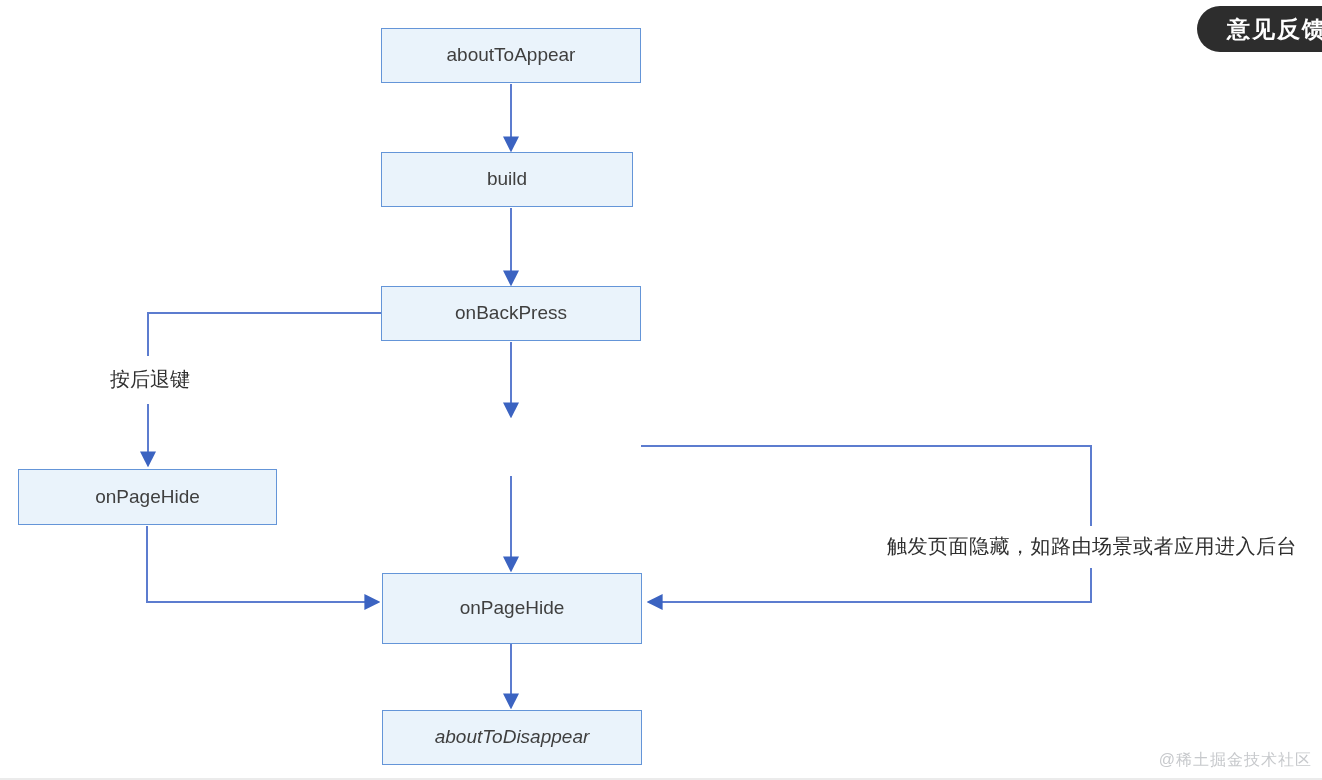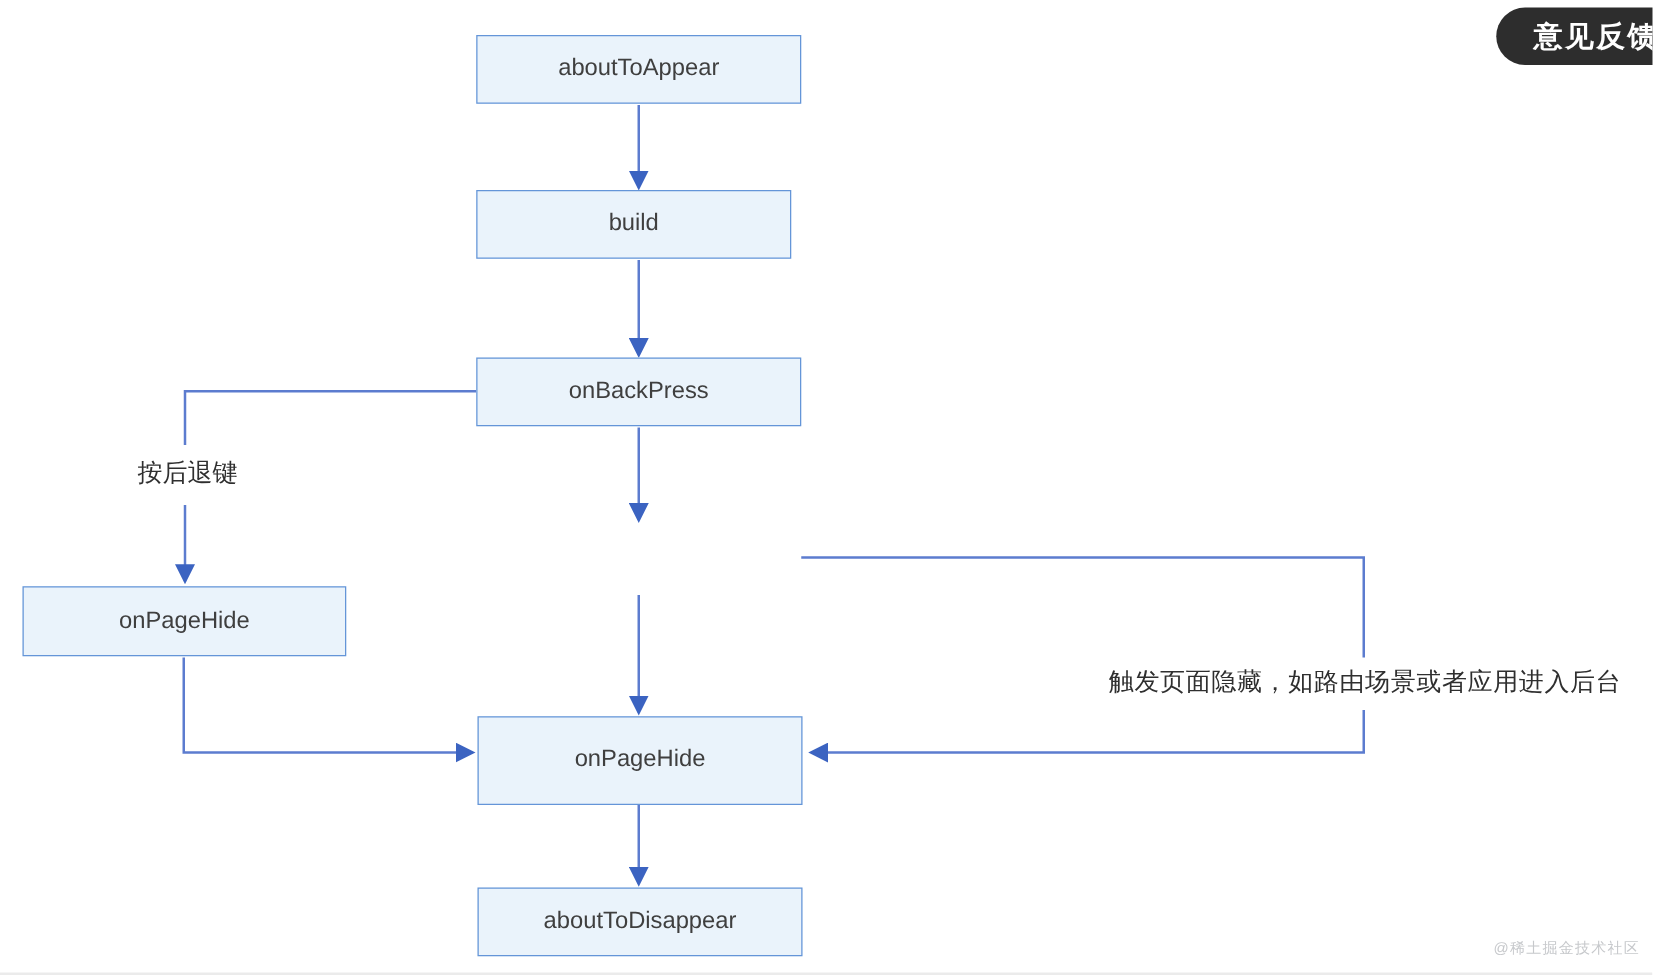--- a/index.html
+++ b/index.html
@@ -31,38 +31,38 @@
     display:flex;align-items:center;justify-content:center;
     font-size:19px;line-height:1.5;color:var(--node-text);
     text-align:center;white-space:pre-line;
   }
   .n-aboutToAppear   {left:381px;top:28px; width:260px;height:55px;}
   .n-build           {left:381px;top:152px;width:252px;height:55px;}
   .n-onPageShow      {left:381px;top:286px;width:260px;height:55px;}
   .n-componentVisible{left:381px;top:418px;width:260px;height:57px;}
   .n-onBackPress     {left:18px; top:469px;width:259px;height:56px;}
   .n-onPageHide      {left:382px;top:573px;width:260px;height:71px;}
-  .n-aboutToDisappear{left:382px;top:710px;width:260px;height:55px;}
+  .n-aboutToDisappear{left:382px;top:710px;width:260px;height:55px;font-style:italic;}
   .edge-label{
     position:absolute;color:var(--edge-label-text);
     font-size:20px;line-height:1.3;text-align:center;white-space:nowrap;
   }
   .lbl-back-key{left:95px;top:366px;width:110px;}
   .lbl-hide-trigger{left:872px;top:533px;width:440px;letter-spacing:0.5px;}
   .feedback-badge{
     position:absolute;left:1197px;top:6px;height:46px;
     background:var(--badge-bg);color:var(--badge-text);
     border-radius:23px;
     font-size:23px;font-weight:700;line-height:46px;
     padding:0 30px;letter-spacing:2px;white-space:nowrap;
     cursor:pointer;
   }
   .watermark{
     position:absolute;right:10px;top:750px;
-    color:var(--watermark-text);font-size:12px;letter-spacing:1px;
+    color:var(--watermark-text);font-size:16px;letter-spacing:1px;
     white-space:nowrap;
   }
   .bottom-line{
     position:absolute;left:0;bottom:0;width:100%;height:2px;
     background:#ebebeb;
   }
 </style>
 </head>
 <body>
 

